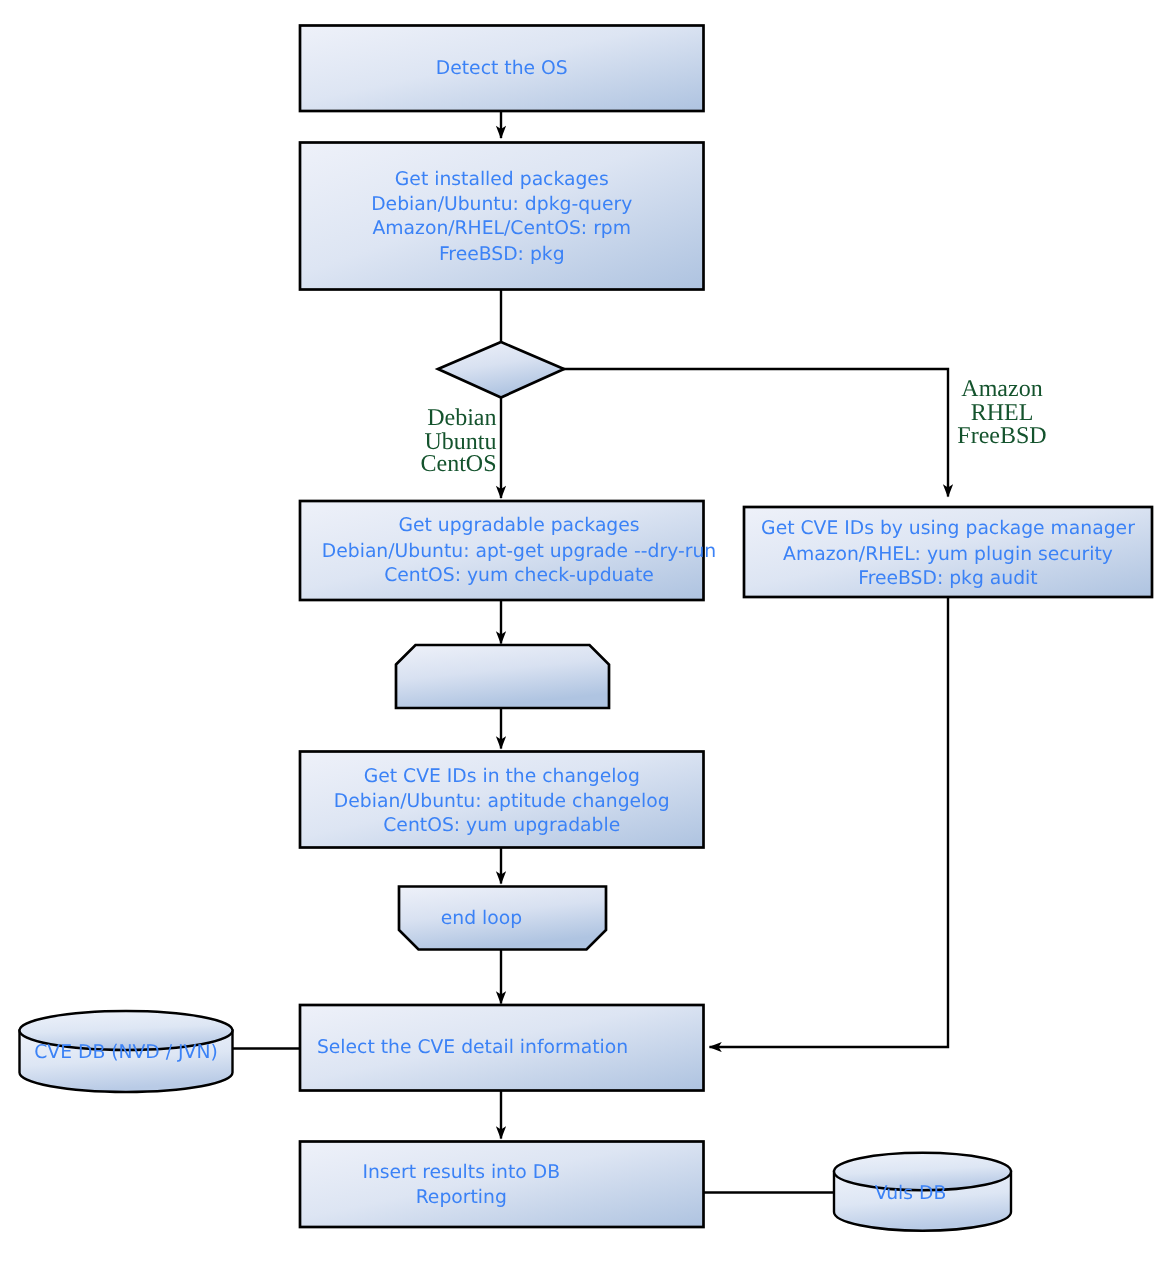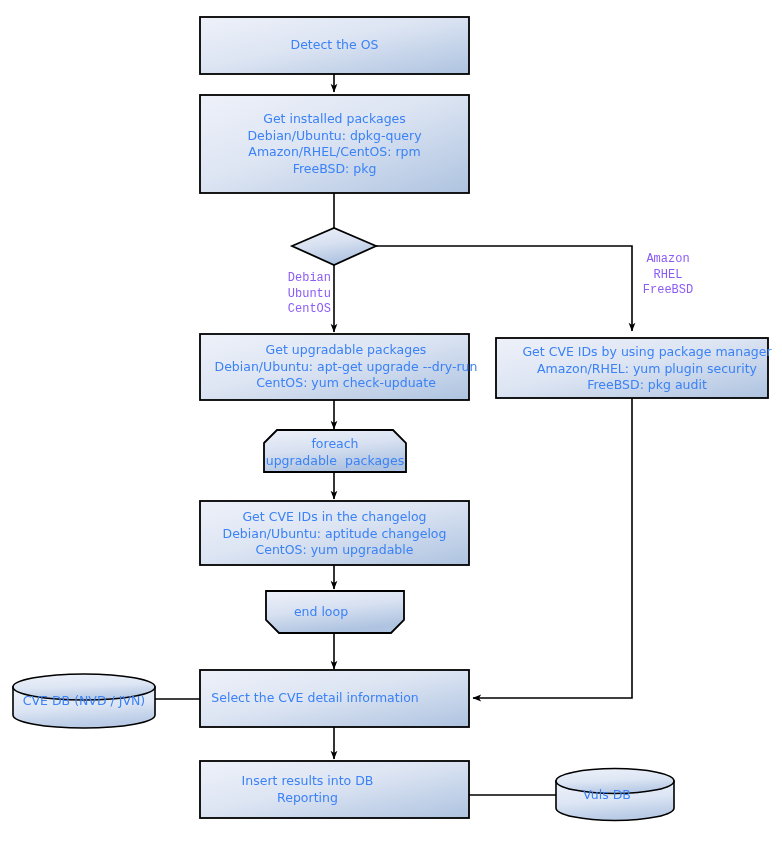--- a/index.html
+++ b/index.html
@@ -30,23 +30,23 @@
     text-align: center;
     color: #3b82f6;
     font-family: "DejaVu Sans", sans-serif;
     font-size: 12.5px;
     line-height: 16.5px;
     white-space: pre;
     pointer-events: none;
   }
   .edge-label {
     position: absolute;
-    color: #8b5cf6;
-    font-family: Liberation Mono, monospace;
-    font-size: 12px;
+    color: #14532d;
+    font-family: Liberation Serif, serif;
+    font-size: 16px;
     line-height: 15.5px;
     white-space: pre;
     pointer-events: none;
   }
   .edge-label.right-align { text-align: right; }
   .edge-label.center-align { text-align: center; }
   .hit {
     position: absolute;
     background: transparent;
   }
@@ -148,26 +148,24 @@
 CentOS</div>
 
   <div class="edge-label center-align" style="left:612px; top:252px; width:112px;">Amazon
 RHEL
 FreeBSD</div>
 
   <div class="node-label" style="left:200px; top:342px; width:292px;">Get upgradable packages
 Debian/Ubuntu: apt-get upgrade --dry-run
 CentOS: yum check-upduate</div>
 
-  <div class="node-label" style="left:496px; top:344px; width:272px;padding-left:15px;">Get CVE IDs by using package manager
+  <div class="node-label" style="left:496px; top:344px; width:272px;">Get CVE IDs by using package manager
 Amazon/RHEL: yum plugin security
 FreeBSD: pkg audit</div>
 
-  <div class="node-label" style="left:264px; top:436px; width:142px;">foreach
-upgradable  packages</div>
 
   <div class="node-label" style="left:200px; top:509px; width:269px;">Get CVE IDs in the changelog
 Debian/Ubuntu: aptitude changelog
 CentOS: yum upgradable</div>
 
   <div class="node-label" style="left:266px; top:604px; width:110px;">end loop</div>
 
   <div class="node-label" style="left:200px; top:690px; width:230px;">Select the CVE detail information</div>
 
   <div class="node-label" style="left:13px; top:693px; width:142px;">CVE DB (NVD / JVN)</div>

